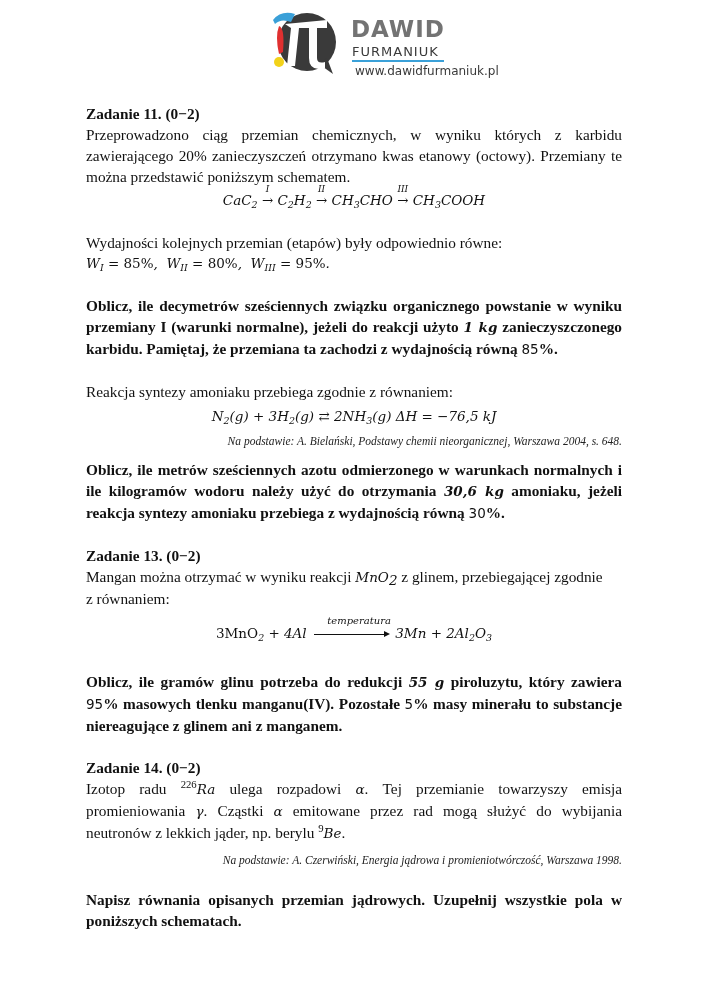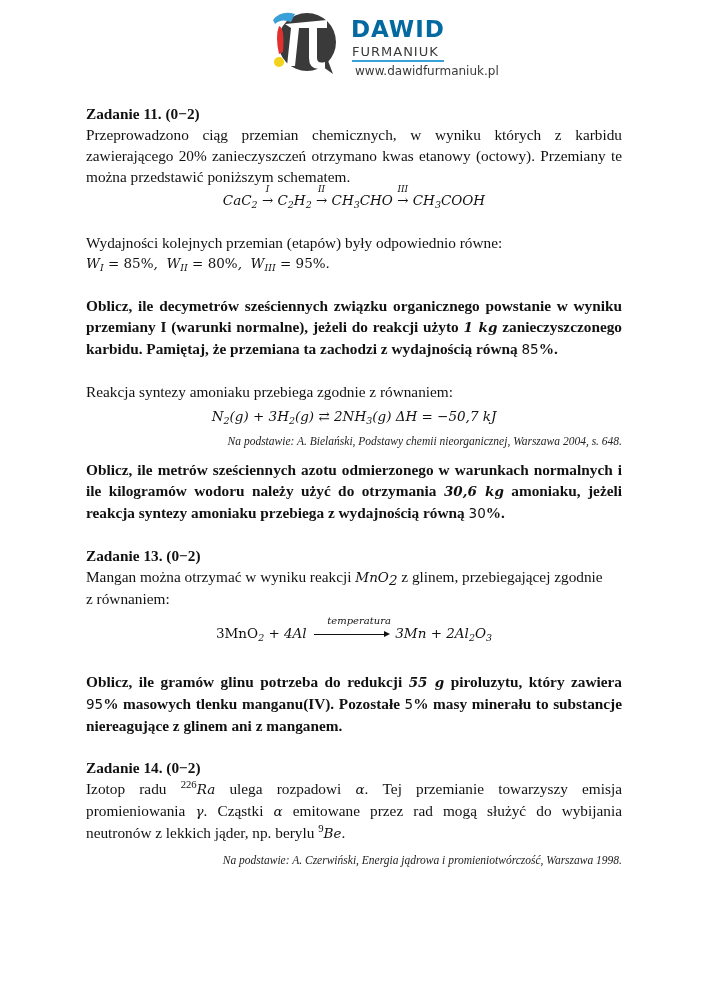--- a/index.html
+++ b/index.html
@@ -1,19 +1,19 @@
 <!DOCTYPE html>
 <html><head>
 <meta charset="utf-8">
 <style>
   html, body { margin:0; padding:0; background:#ffffff; }
   body { width:707px; height:1000px; position:relative; overflow:hidden; font-family:"Liberation Serif", serif; color:#111; }
   .logo { position:absolute; left:267px; top:6px; width:180px; height:72px; }
   .logo-mark { position:absolute; left:0; top:0; width:72px; height:72px; }
-  .logo-text1 { position:absolute; left:84px; top:10px; font-family:"DejaVu Sans", sans-serif; font-weight:bold; font-size:23px; letter-spacing:1px; color:#0369a1; }
+  .logo-text1 { position:absolute; left:84px; top:10px; font-family:"DejaVu Sans", sans-serif; font-weight:bold; font-size:23px; letter-spacing:1px; color:#737373; }
   .logo-text2 { position:absolute; left:85px; top:38px; font-family:"DejaVu Sans", sans-serif; font-size:13px; letter-spacing:1px; color:#3a3a3a; }
   .logo-line { position:absolute; left:85px; top:54px; width:92px; height:2px; background:#3aa0d8; }
   .logo-url { position:absolute; left:88px; top:58px; font-family:"DejaVu Sans", sans-serif; font-size:12px; color:#3a3a3a; }
 
   .content { position:absolute; left:86px; top:103px; width:536px; font-size:15.3px; line-height:21px; }
   .head { font-weight:bold; }
   p { margin:0; text-align:justify; }
   .bold { font-weight:bold; }
   .math { font-family:"DejaVu Serif", serif; font-style:italic; font-size:13.5px; }
   .eq { text-align:center; font-family:"DejaVu Serif", serif; font-style:italic; font-size:13.5px; }
@@ -72,21 +72,21 @@
   </section>
 
   <div class="gap"></div>
 
   <section>
     <p>Reakcja syntezy amoniaku przebiega zgodnie z równaniem:</p>
     <p class="eq" style="margin-top:4px;">
       <span>N</span><sub>2</sub><span>(g) + </span>
       <span>3H</span><sub>2</sub><span>(g) ⇄ </span>
       <span>2NH</span><sub>3</sub><span>(g) </span>
-      <span>ΔH = −50,7 kJ</span>
+      <span>ΔH = −76,5 kJ</span>
     </p>
     <p class="src" style="margin-top:6px;">Na podstawie: A. Bielański, Podstawy chemii nieorganicznej, Warszawa 2004, s. 648.</p>
     <p class="bold" style="margin-top:10px;"><span>Oblicz, ile metrów sześciennych azotu odmierzonego w warunkach normalnych i ile kilogramów wodoru należy użyć do otrzymania </span><span class="math" style="font-weight:bold">30,6 kg</span><span> amoniaku, jeżeli reakcja syntezy amoniaku przebiega z wydajnością równą </span><span style="font-family:'DejaVu Sans',sans-serif;font-size:13.5px;font-weight:normal">30</span><span>%.</span></p>
   </section>
 
   <div class="gap"></div>
 
   <section>
     <p class="head">Zadanie 13. (0−2)</p>
     <p style="text-align:left"><span>Mangan można otrzymać w wyniku reakcji </span><span class="math">MnO</span><sub class="math">2</sub><span> z glinem, przebiegającej zgodnie</span><br><span>z równaniem:</span></p>
@@ -99,15 +99,16 @@
     <p class="bold"><span>Oblicz, ile gramów glinu potrzeba do redukcji </span><span class="math" style="font-weight:bold">55 g</span><span> piroluzytu, który zawiera </span><span style="font-family:'DejaVu Sans',sans-serif;font-size:13.5px;font-weight:normal">95</span><span>% masowych tlenku manganu(IV). Pozostałe </span><span style="font-family:'DejaVu Sans',sans-serif;font-size:13.5px;font-weight:normal">5</span><span>% masy minerału to substancje niereagujące z glinem ani z manganem.</span></p>
   </section>
 
   <div class="gap"></div>
 
   <section>
     <p class="head">Zadanie 14. (0−2)</p>
     <p><span>Izotop radu </span><sup>226</sup><span class="math">Ra</span><span> ulega rozpadowi </span><span class="math">α</span><span>. Tej przemianie towarzyszy emisja promieniowania </span><span class="math">γ</span><span>.</span> <span>Cząstki </span><span class="math">α</span><span> emitowane przez rad mogą służyć do wybijania neutronów z lekkich jąder, np. berylu </span><sup>9</sup><span class="math">Be</span><span>.</span></p>
     <p class="src" style="margin-top:8px;">Na podstawie: A. Czerwiński, Energia jądrowa i promieniotwórczość, Warszawa 1998.</p>
     <div class="gap"></div>
+    <p class="bold">Napisz równania opisanych przemian jądrowych. Uzupełnij wszystkie pola w poniższych schematach.</p>
   </section>
 
 </div>
 
 </body></html>

